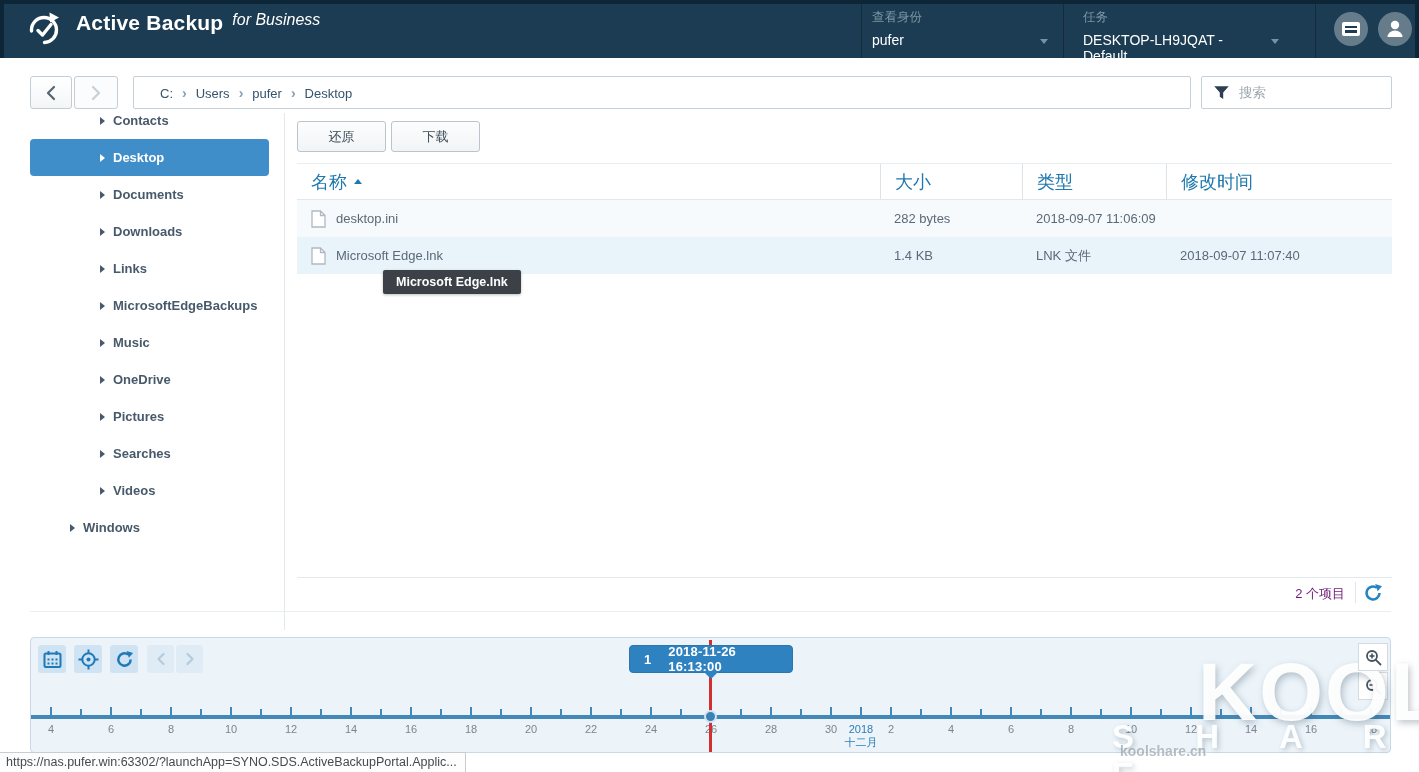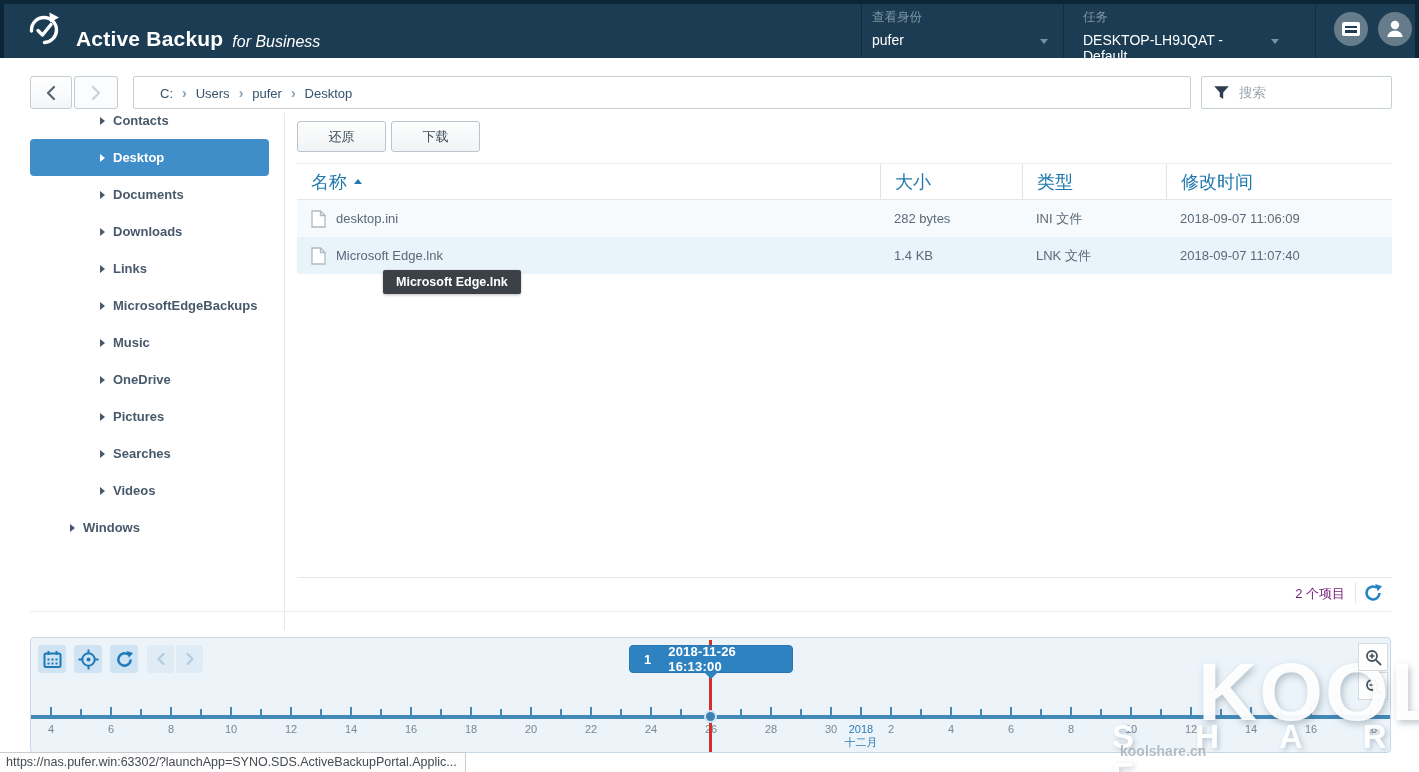--- a/index.html
+++ b/index.html
@@ -2,21 +2,21 @@
 <html><head>
 <meta charset="utf-8">
 <style>
   * { margin:0; padding:0; box-sizing:border-box; }
   html,body { width:1419px; height:772px; overflow:hidden; }
   body { position:relative; background:#fff; font-family:"Liberation Sans", sans-serif; }
 
   
   .topbar { position:absolute; left:0; top:0; width:1419px; height:58px; background:#0d2637; z-index:20; }
   .topbar-inner { position:absolute; left:4px; top:4px; right:4px; bottom:0; background:#1b3c52; }
-  .logo-wrap { position:absolute; left:26px; top:11px; display:flex; align-items:flex-end; z-index:21; }
+  .logo-wrap { position:absolute; left:26px; top:11px; display:flex; align-items:flex-start; z-index:21; }
   .app-title { color:#fff; font-size:21px; font-weight:600; margin-left:14px; letter-spacing:.2px; }
   .app-suffix { color:#fff; font-size:16px; font-style:italic; font-weight:300; margin-left:9px; }
   .tb-sep { position:absolute; top:4px; width:1px; height:54px; background:rgba(0,0,0,0.28); z-index:21; }
   .tb-dd { position:absolute; top:9px; height:44px; z-index:21; cursor:pointer; }
   .tb-dd .dd-label { color:#7e95a4; font-size:12.5px; }
   .tb-dd .dd-value { color:#fff; font-size:14px; margin-top:6px; }
   .caret-down { position:absolute; right:10px; bottom:9px; width:0; height:0;
     border-left:4.5px solid transparent; border-right:4.5px solid transparent; border-top:5.5px solid #7693a6; }
   .tb-circle { position:absolute; top:12px; width:34px; height:34px; border-radius:50%;
     background:rgba(255,255,255,0.33); z-index:21; cursor:pointer; }
@@ -245,23 +245,20 @@
     <div class="file-row" style="top: 200px; background: rgb(247, 250, 252);">
       <div class="cell c-name name-cell">
         <svg class="file-icon" width="15" height="18" viewBox="0 0 15 18">
           <path d="M1 1 h8.5 L14 5.5 V17 H1 Z" fill="#fff" stroke="#aeb9c3" stroke-width="1.3"></path>
           <path d="M9.5 1 V5.5 H14" fill="none" stroke="#aeb9c3" stroke-width="1.3"></path>
         </svg>
         <span>desktop.ini</span>
       </div>
       <div class="cell c-size">
         <span>282 bytes</span>
-      </div>
-      <div class="cell c-type">
-        <span>INI 文件</span>
       </div>
       <div class="cell c-mod">
         <span>2018-09-07 11:06:09</span>
       </div>
     </div>
     <div class="file-row" style="top: 237px; background: rgb(233, 243, 250);">
       <div class="cell c-name name-cell">
         <svg class="file-icon" width="15" height="18" viewBox="0 0 15 18">
           <path d="M1 1 h8.5 L14 5.5 V17 H1 Z" fill="#fff" stroke="#aeb9c3" stroke-width="1.3"></path>
           <path d="M9.5 1 V5.5 H14" fill="none" stroke="#aeb9c3" stroke-width="1.3"></path>

